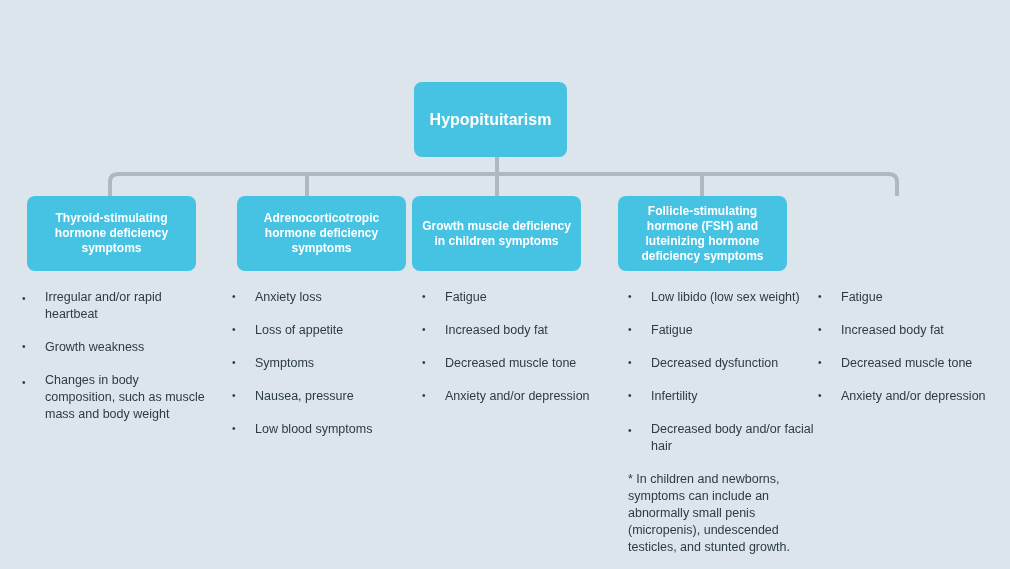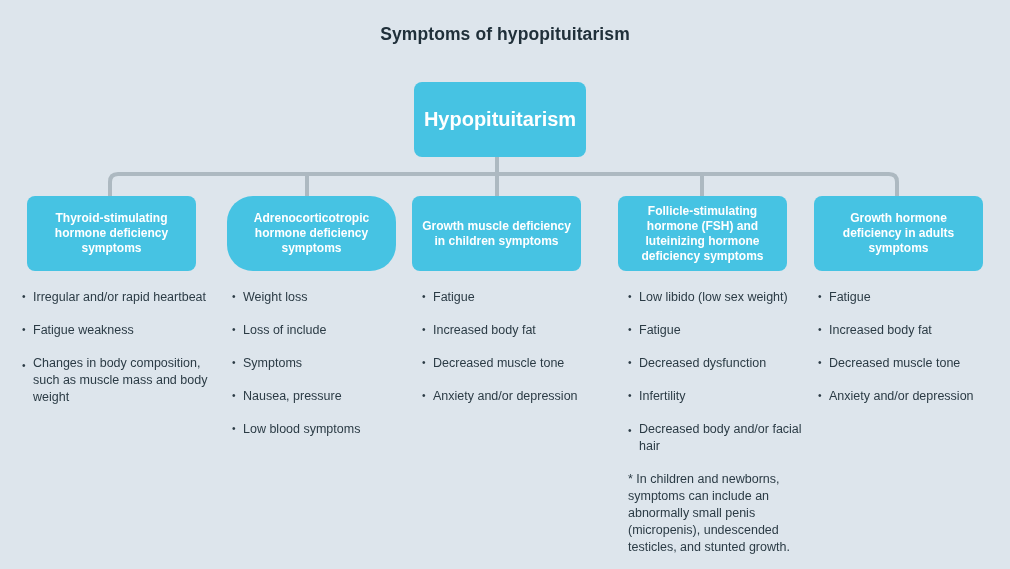--- a/index.html
+++ b/index.html
@@ -29,56 +29,55 @@
   .node{
     position:absolute;
     background:var(--accent);
     border-radius:8px;
     color:var(--node-text);
     display:flex;align-items:center;justify-content:center;
     text-align:center;font-weight:700;
     padding:6px 9px;
   }
   .node-root{
-    left:414px;top:82px;width:172px;height:75px;
-    font-size:20px;
+    left:414px;top:82px;width:153px;height:75px;
+    font-size:16px;
   }
   .node-branch{
     top:196px;width:169px;height:75px;
     font-size:12px;line-height:1.25;
   }
   .node-b0{left:27px;}
-  .node-b1{left:227px;border-radius:26px;}
+  .node-b1{left:237px;}
   .node-b2{left:412px;}
   .node-b3{left:618px;}
   .node-b4{left:814px;}
   .col{
     position:absolute;top:289px;
     font-size:12.5px;line-height:1.36;color:var(--body-text);
     list-style:none;
   }
   .col-0{left:22px;width:190px;}
   .col-1{left:232px;width:178px;}
   .col-2{left:422px;width:186px;}
   .col-3{left:628px;width:192px;}
   .col-4{left:818px;width:186px;}
   .item{display:flex;margin-bottom:16px;}
   .bullet{flex:0 0 8px;margin-right:3px;font-size:12.5px;transform:scale(.82);transform-origin:left center;}
-  .item-text{flex:1;}
+  .item-text{flex:1;margin-left:12px;}
   .footnote{
     margin-top:13px;
     font-size:12.5px;line-height:1.36;color:var(--body-text);
   }
 </style>
 </head>
 <body>
 
 <div class="canvas">
 
-  <div class="title">Symptoms of hypopituitarism</div>
 
   <svg class="connectors" width="1010" height="569" viewBox="0 0 1010 569" aria-hidden="true">
     <path d="M497,157 L497,196"></path>
     <path d="M110,196 L110,182 Q110,174 118,174 L889,174 Q897,174 897,182 L897,196"></path>
     <path d="M307,174 L307,196"></path>
     <path d="M702,174 L702,196"></path>
   </svg>
 
   <div class="node node-root">
     <span>Hypopituitarism</span>
@@ -89,47 +88,44 @@
   </div>
   <div class="node node-branch node-b1">
     <span>Adrenocorticotropic hormone deficiency symptoms</span>
   </div>
   <div class="node node-branch node-b2">
     <span>Growth muscle deficiency in children symptoms</span>
   </div>
   <div class="node node-branch node-b3">
     <span>Follicle-stimulating hormone (FSH) and luteinizing hormone deficiency symptoms</span>
   </div>
-  <div class="node node-branch node-b4">
-    <span>Growth hormone deficiency in adults symptoms</span>
-  </div>
 
   <ul class="col col-0">
     <li class="item">
         <span class="bullet">•</span>
         <span class="item-text">Irregular and/or rapid heartbeat</span>
       </li>
     <li class="item">
         <span class="bullet">•</span>
-        <span class="item-text">Fatigue weakness</span>
+        <span class="item-text">Growth weakness</span>
       </li>
     <li class="item">
         <span class="bullet">•</span>
         <span class="item-text">Changes in body composition, such as muscle mass and body weight</span>
       </li>
   </ul>
 
   <ul class="col col-1">
     <li class="item">
         <span class="bullet">•</span>
-        <span class="item-text">Weight loss</span>
-      </li>
-    <li class="item">
-        <span class="bullet">•</span>
-        <span class="item-text">Loss of include</span>
+        <span class="item-text">Anxiety loss</span>
+      </li>
+    <li class="item">
+        <span class="bullet">•</span>
+        <span class="item-text">Loss of appetite</span>
       </li>
     <li class="item">
         <span class="bullet">•</span>
         <span class="item-text">Symptoms</span>
       </li>
     <li class="item">
         <span class="bullet">•</span>
         <span class="item-text">Nausea, pressure</span>
       </li>
     <li class="item">

